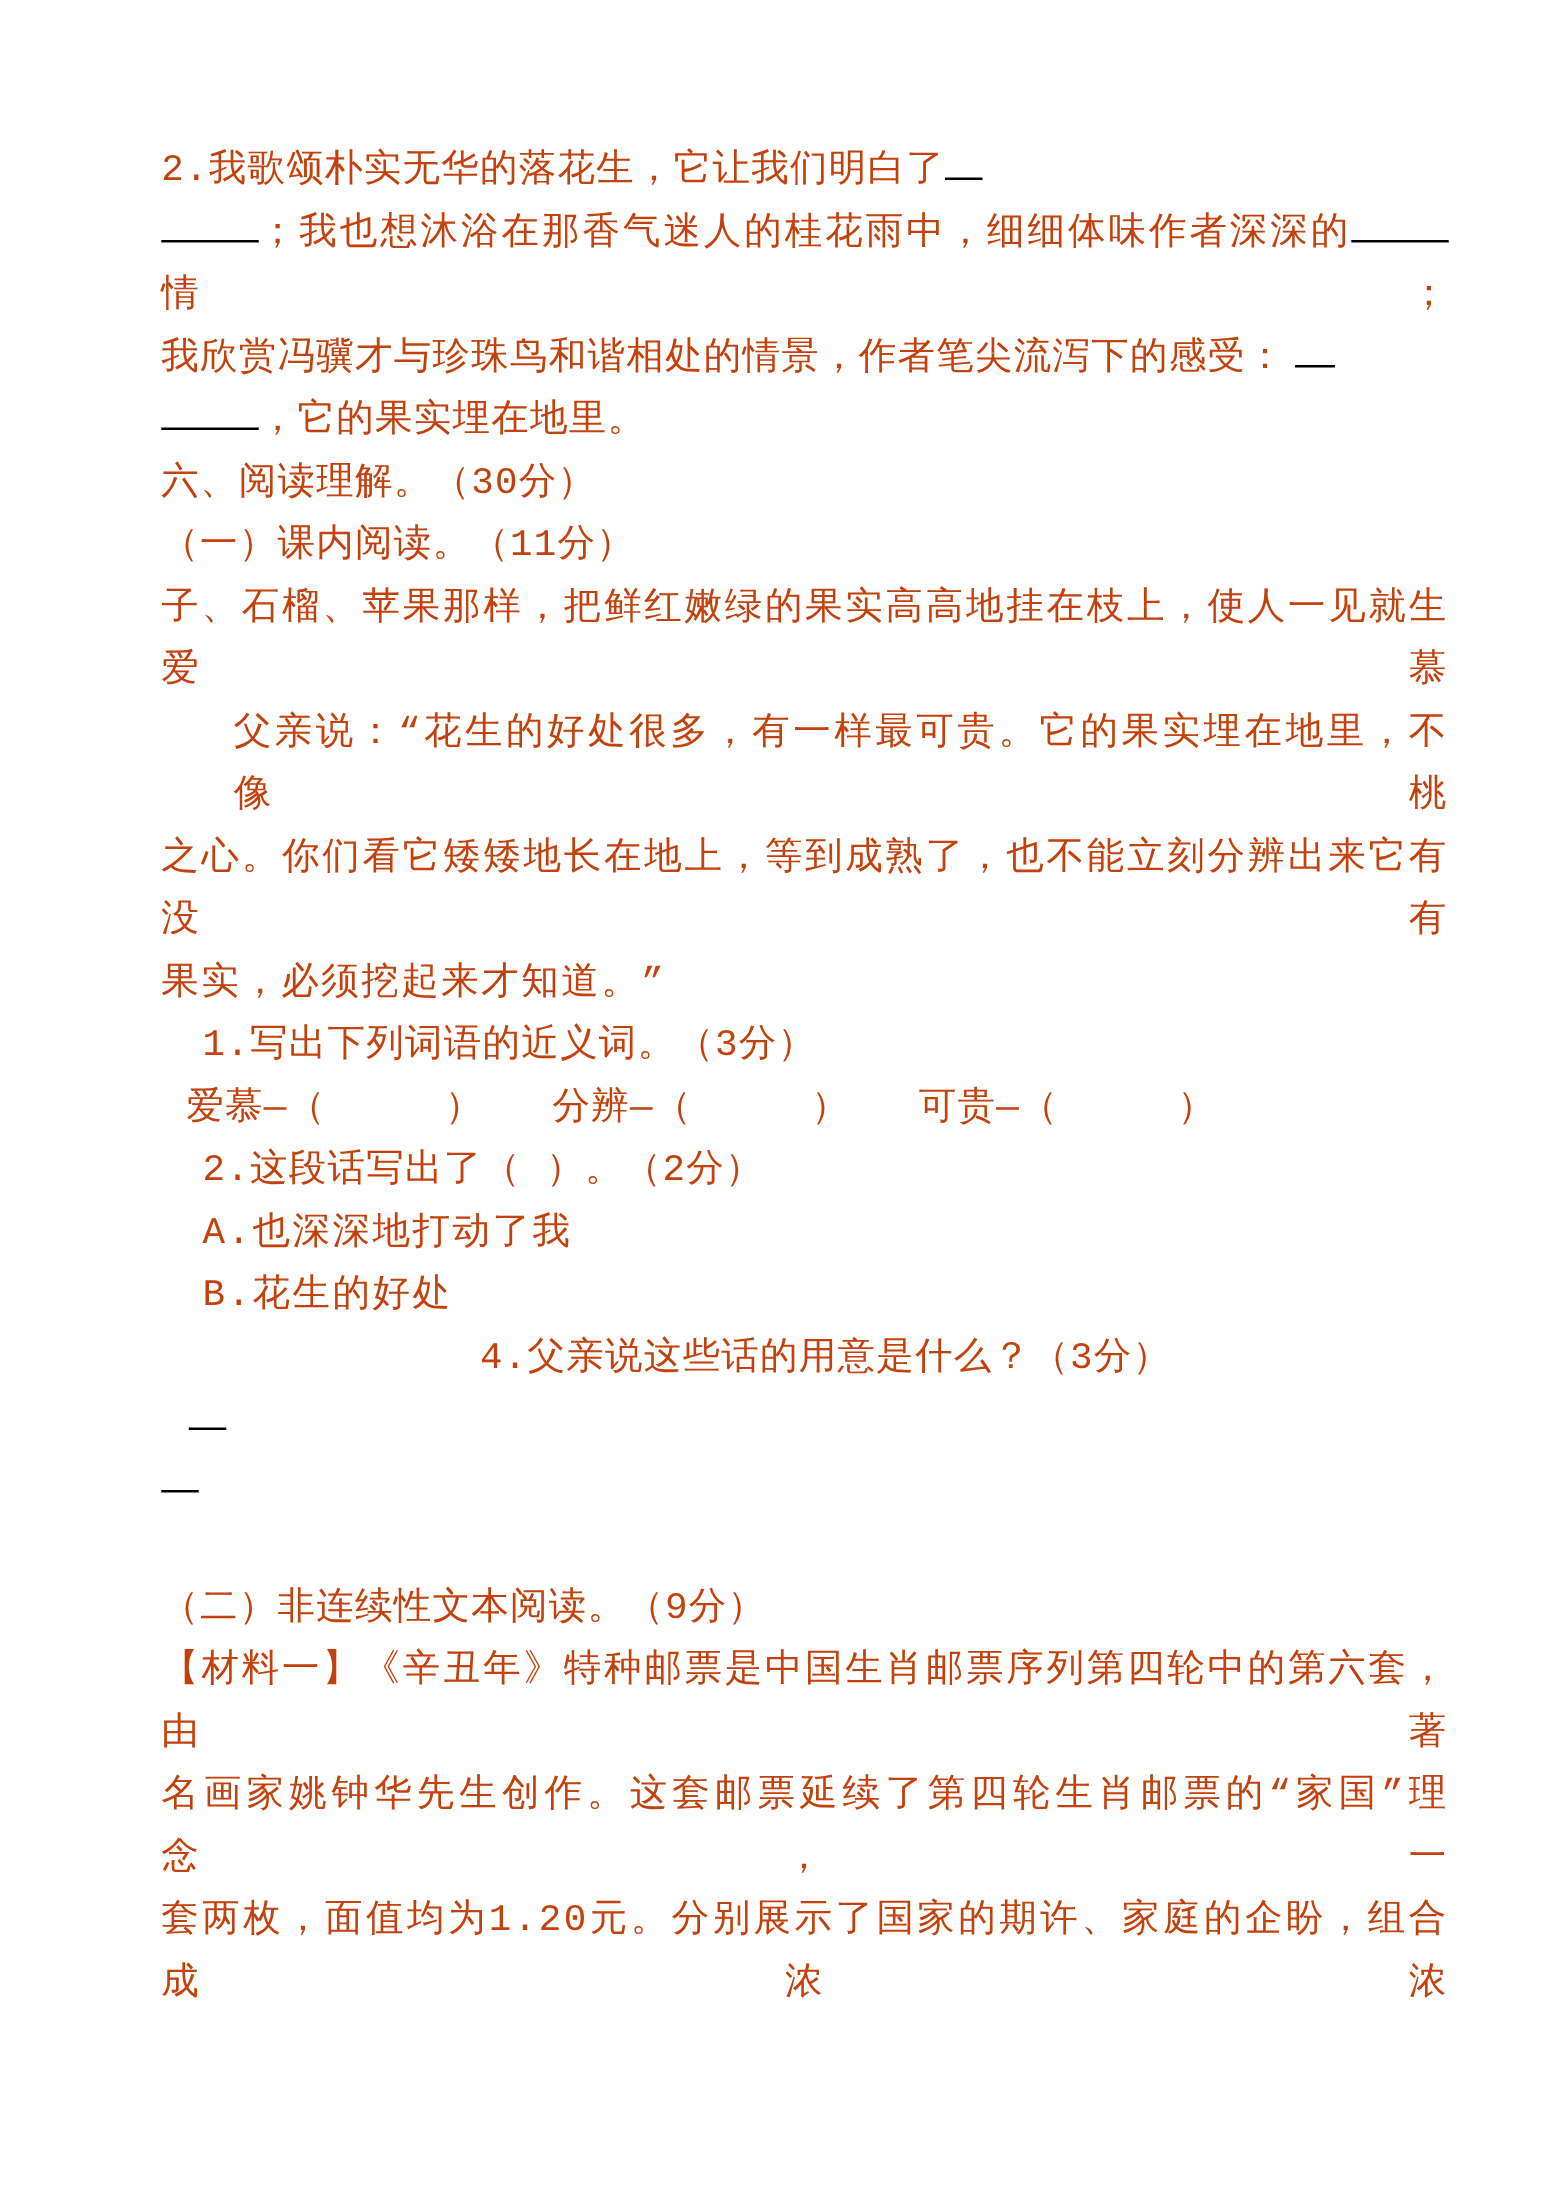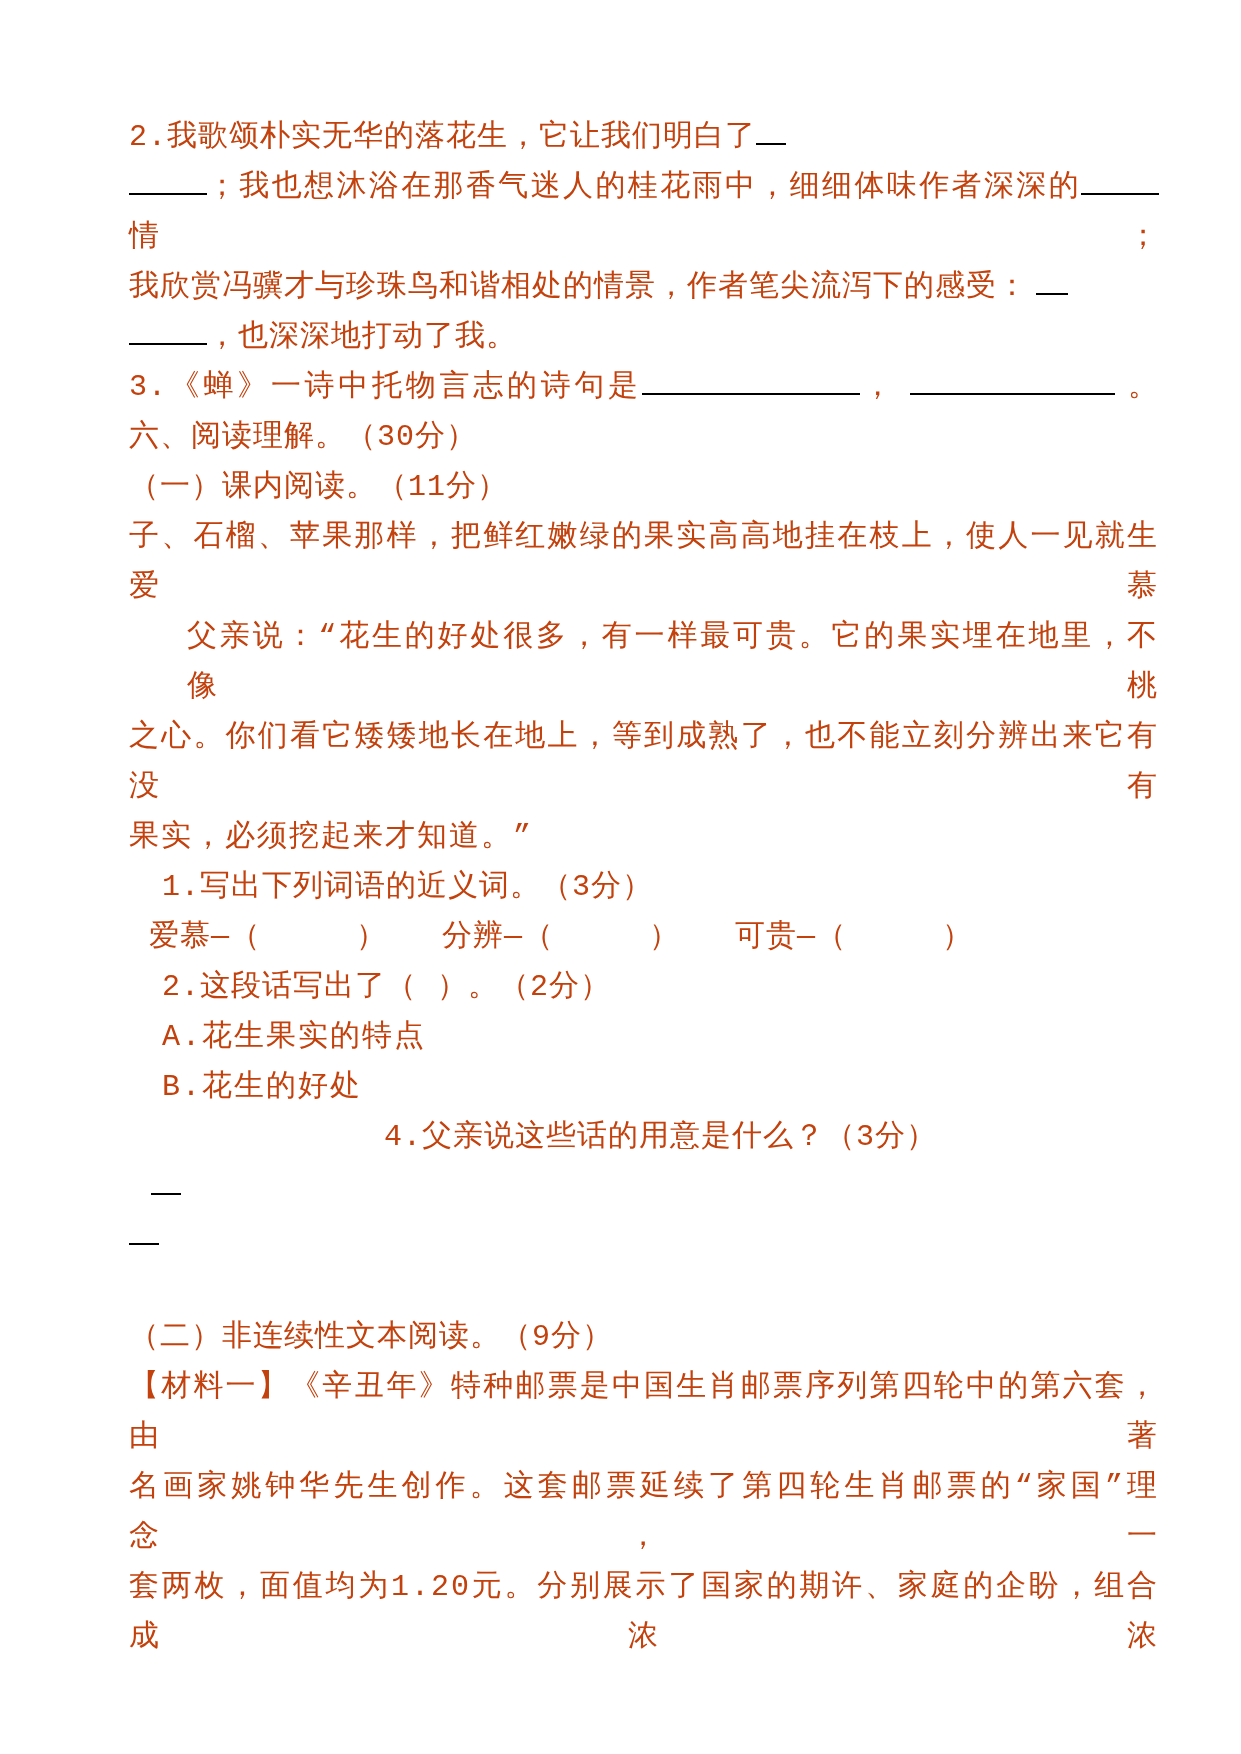--- a/index.html
+++ b/index.html
@@ -53,32 +53,31 @@
   .txt { }
 </style>
 </head>
 <body>
 
 <div class="page">
   <div class="content" id="doc-lines">
       <div class="line"><span class="txt">2.我歌颂朴实无华的落花生，它让我们明白了</span><span class="blank" style="width: 30px; border-bottom-color: rgb(0, 0, 0);"></span></div>
       <div class="line fill"><span class="blank" style="width: 78px; border-bottom-color: rgb(0, 0, 0);"></span><span class="txt">；我也想沐浴在那香气迷人的桂花雨中，细细体味作者深深的</span><span class="blank" style="width: 78px; border-bottom-color: rgb(0, 0, 0);"></span><span class="txt">情；</span></div>
       <div class="line"><span class="txt">我欣赏冯骥才与珍珠鸟和谐相处的情景，作者笔尖流泻下的感受：</span><span class="gapseg" style="width: 8px;"></span><span class="blank" style="width: 32px; border-bottom-color: rgb(0, 0, 0);"></span></div>
-      <div class="line"><span class="blank" style="width: 78px; border-bottom-color: rgb(0, 0, 0);"></span><span class="txt">，也深深地打动了我。</span></div>
-      <div class="line fill"><span class="txt">3.《蝉》一诗中托物言志的诗句是</span><span class="blank" style="width: 218px; border-bottom-color: rgb(0, 0, 0);"></span><span class="txt">，</span><span class="gapseg" style="width: 14px;"></span><span class="blank" style="width: 205px; border-bottom-color: rgb(0, 0, 0);"></span><span class="gapseg" style="width: 10px;"></span><span class="txt">。</span></div>
+      <div class="line"><span class="blank" style="width: 78px; border-bottom-color: rgb(0, 0, 0);"></span><span class="txt">，它的果实埋在地里。</span></div>
       <div class="line"><span class="txt">六、阅读理解。（30分）</span></div>
       <div class="line"><span class="txt">（一）课内阅读。（11分）</span></div>
       <div class="line fill kai"><span class="txt">子、石榴、苹果那样，把鲜红嫩绿的果实高高地挂在枝上，使人一见就生爱慕</span></div>
       <div class="line fill kai" style="padding-left: 58px;"><span class="txt">父亲说：“花生的好处很多，有一样最可贵。它的果实埋在地里，不像桃</span></div>
       <div class="line fill kai"><span class="txt">之心。你们看它矮矮地长在地上，等到成熟了，也不能立刻分辨出来它有没有</span></div>
       <div class="line kai"><span class="txt">果实，必须挖起来才知道。”</span></div>
       <div class="line" style="padding-left: 33px;"><span class="txt">1.写出下列词语的近义词。（3分）</span></div>
       <div class="line" style="padding-left: 20px;"><span class="txt">爱慕—（</span><span class="gapseg" style="width: 95px;"></span><span class="txt">）</span><span class="gapseg" style="width: 55px;"></span><span class="txt">分辨—（</span><span class="gapseg" style="width: 95px;"></span><span class="txt">）</span><span class="gapseg" style="width: 55px;"></span><span class="txt">可贵—（</span><span class="gapseg" style="width: 95px;"></span><span class="txt">）</span></div>
       <div class="line" style="padding-left: 33px;"><span class="txt">2.这段话写出了（</span><span class="gapseg" style="width: 20px;"></span><span class="txt">）。（2分）</span></div>
-      <div class="line kai" style="padding-left: 33px;"><span class="txt">A.花生果实的特点</span></div>
+      <div class="line kai" style="padding-left: 33px;"><span class="txt">A.也深深地打动了我</span></div>
       <div class="line kai" style="padding-left: 33px;"><span class="txt">B.花生的好处</span></div>
       <div class="line" style="padding-left: 33px; text-align: center;"><span class="txt">4.父亲说这些话的用意是什么？（3分）</span></div>
       <div class="line" style="padding-left: 22px;"><span class="blank" style="width: 30px; border-bottom-color: rgb(0, 0, 0);"></span></div>
       <div class="line"><span class="blank" style="width: 30px; border-bottom-color: rgb(0, 0, 0);"></span></div>
       <div class="line"></div>
       <div class="line"><span class="txt">（二）非连续性文本阅读。（9分）</span></div>
       <div class="line fill kai"><span class="txt">【材料一】《辛丑年》特种邮票是中国生肖邮票序列第四轮中的第六套，由著</span></div>
       <div class="line fill kai"><span class="txt">名画家姚钟华先生创作。这套邮票延续了第四轮生肖邮票的“家国”理念，一</span></div>
       <div class="line fill kai"><span class="txt">套两枚，面值均为1.20元。分别展示了国家的期许、家庭的企盼，组合成浓浓</span></div>
     </div>

